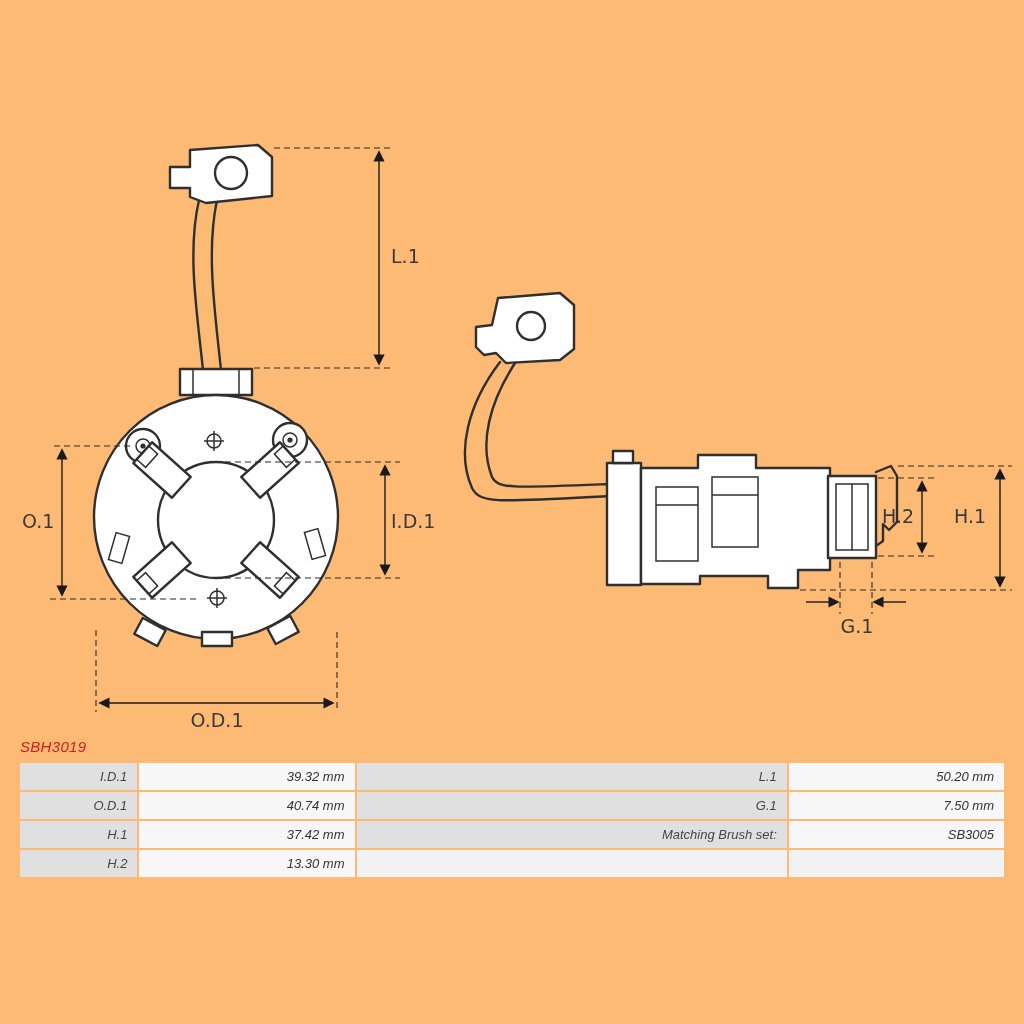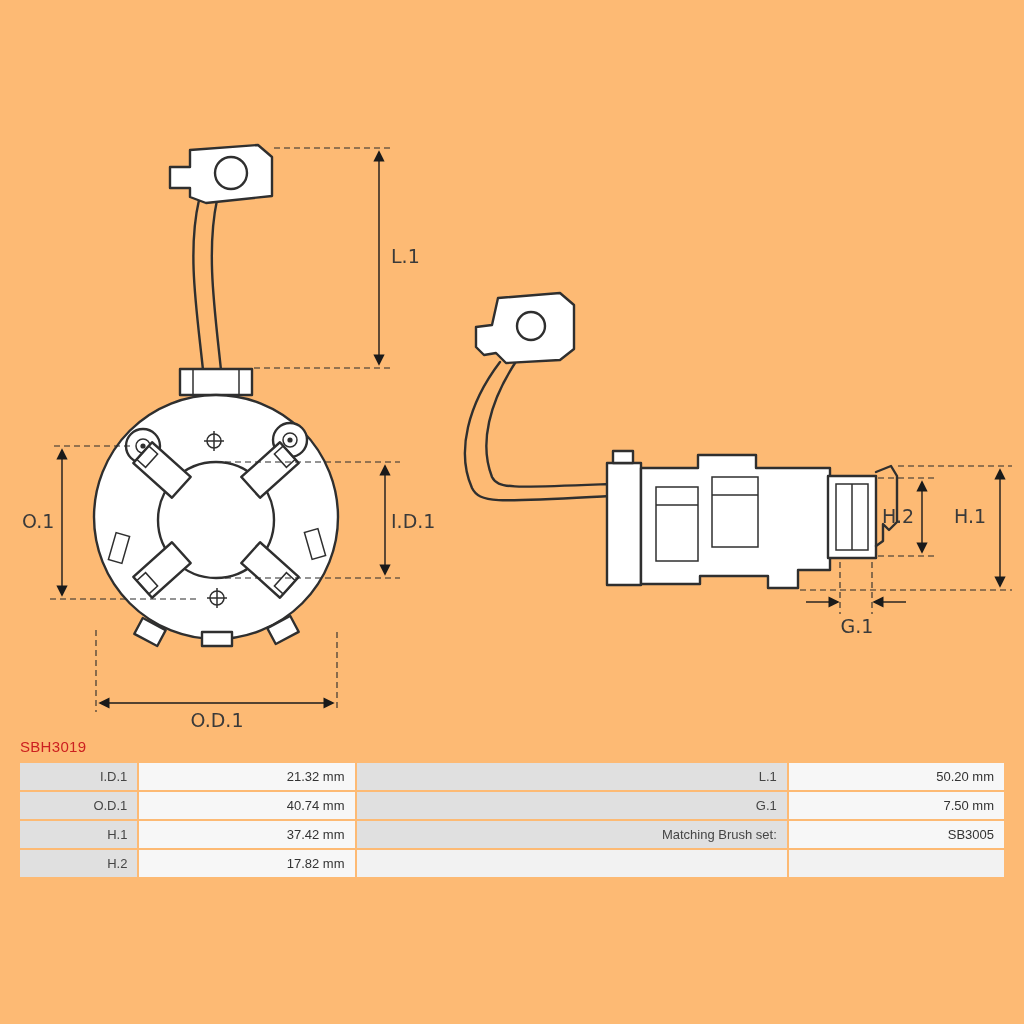--- a/index.html
+++ b/index.html
@@ -9,21 +9,21 @@
 
   
   .ln  { fill:#ffffff; stroke:#2f2f2f; stroke-width:2.4; stroke-linejoin:round; }
   .lnf { fill:none;    stroke:#2f2f2f; stroke-width:2.4; stroke-linejoin:round; stroke-linecap:round; }
   .thin{ fill:none;    stroke:#2f2f2f; stroke-width:1.5; }
   .dim { stroke:#1a1a1a; stroke-width:1.4; }
   .ext { stroke:#2a2a2a; stroke-width:1.1; stroke-dasharray:6 4; }
   .dimlabel{ font:19px "DejaVu Sans", sans-serif; fill:#3a3a3a; }
 
   
-  .spec{position:absolute;left:18px;top:738px;width:988px;}
+  .spec{position:absolute;left:18px;top:738px;width:988px;font-style:italic;}
   .part-number{font-size:15px;color:#cc2020;margin:0 0 6px 2px;letter-spacing:.3px;}
   .spec-table{width:100%;border-collapse:separate;border-spacing:2px;table-layout:fixed;font-size:13px;}
   .spec-table td{padding:6px 10px;text-align:right;white-space:nowrap;overflow:hidden;}
   td.lbl{background:#e0e0e0;color:#454545;}
   td.val{background:#f7f7f7;color:#333333;}
   td.blank{background:#f2f2f2;}
   col.c0{width:12%;} col.c1{width:22%;} col.c2{width:44%;} col.c3{width:22%;}
 </style>
 </head>
 <body>
@@ -169,39 +169,39 @@
     <table class="spec-table">
       <colgroup>
           <col class="c0">
           <col class="c1">
           <col class="c2">
           <col class="c3">
         </colgroup>
       <tbody>
         <tr>
           <td class="lbl">I.D.1</td>
-          <td class="val">21.32 mm</td>
+          <td class="val">39.32 mm</td>
           <td class="lbl">L.1</td>
           <td class="val">50.20 mm</td>
         </tr>
         <tr>
           <td class="lbl">O.D.1</td>
           <td class="val">40.74 mm</td>
           <td class="lbl">G.1</td>
           <td class="val">7.50 mm</td>
         </tr>
         <tr>
           <td class="lbl">H.1</td>
           <td class="val">37.42 mm</td>
           <td class="lbl">Matching Brush set:</td>
           <td class="val">SB3005</td>
         </tr>
         <tr>
           <td class="lbl">H.2</td>
-          <td class="val">17.82 mm</td>
+          <td class="val">13.30 mm</td>
           <td class="blank"></td>
           <td class="blank"></td>
         </tr>
       </tbody>
     </table>
   </div>
 
 </div>
 
 </body></html>

